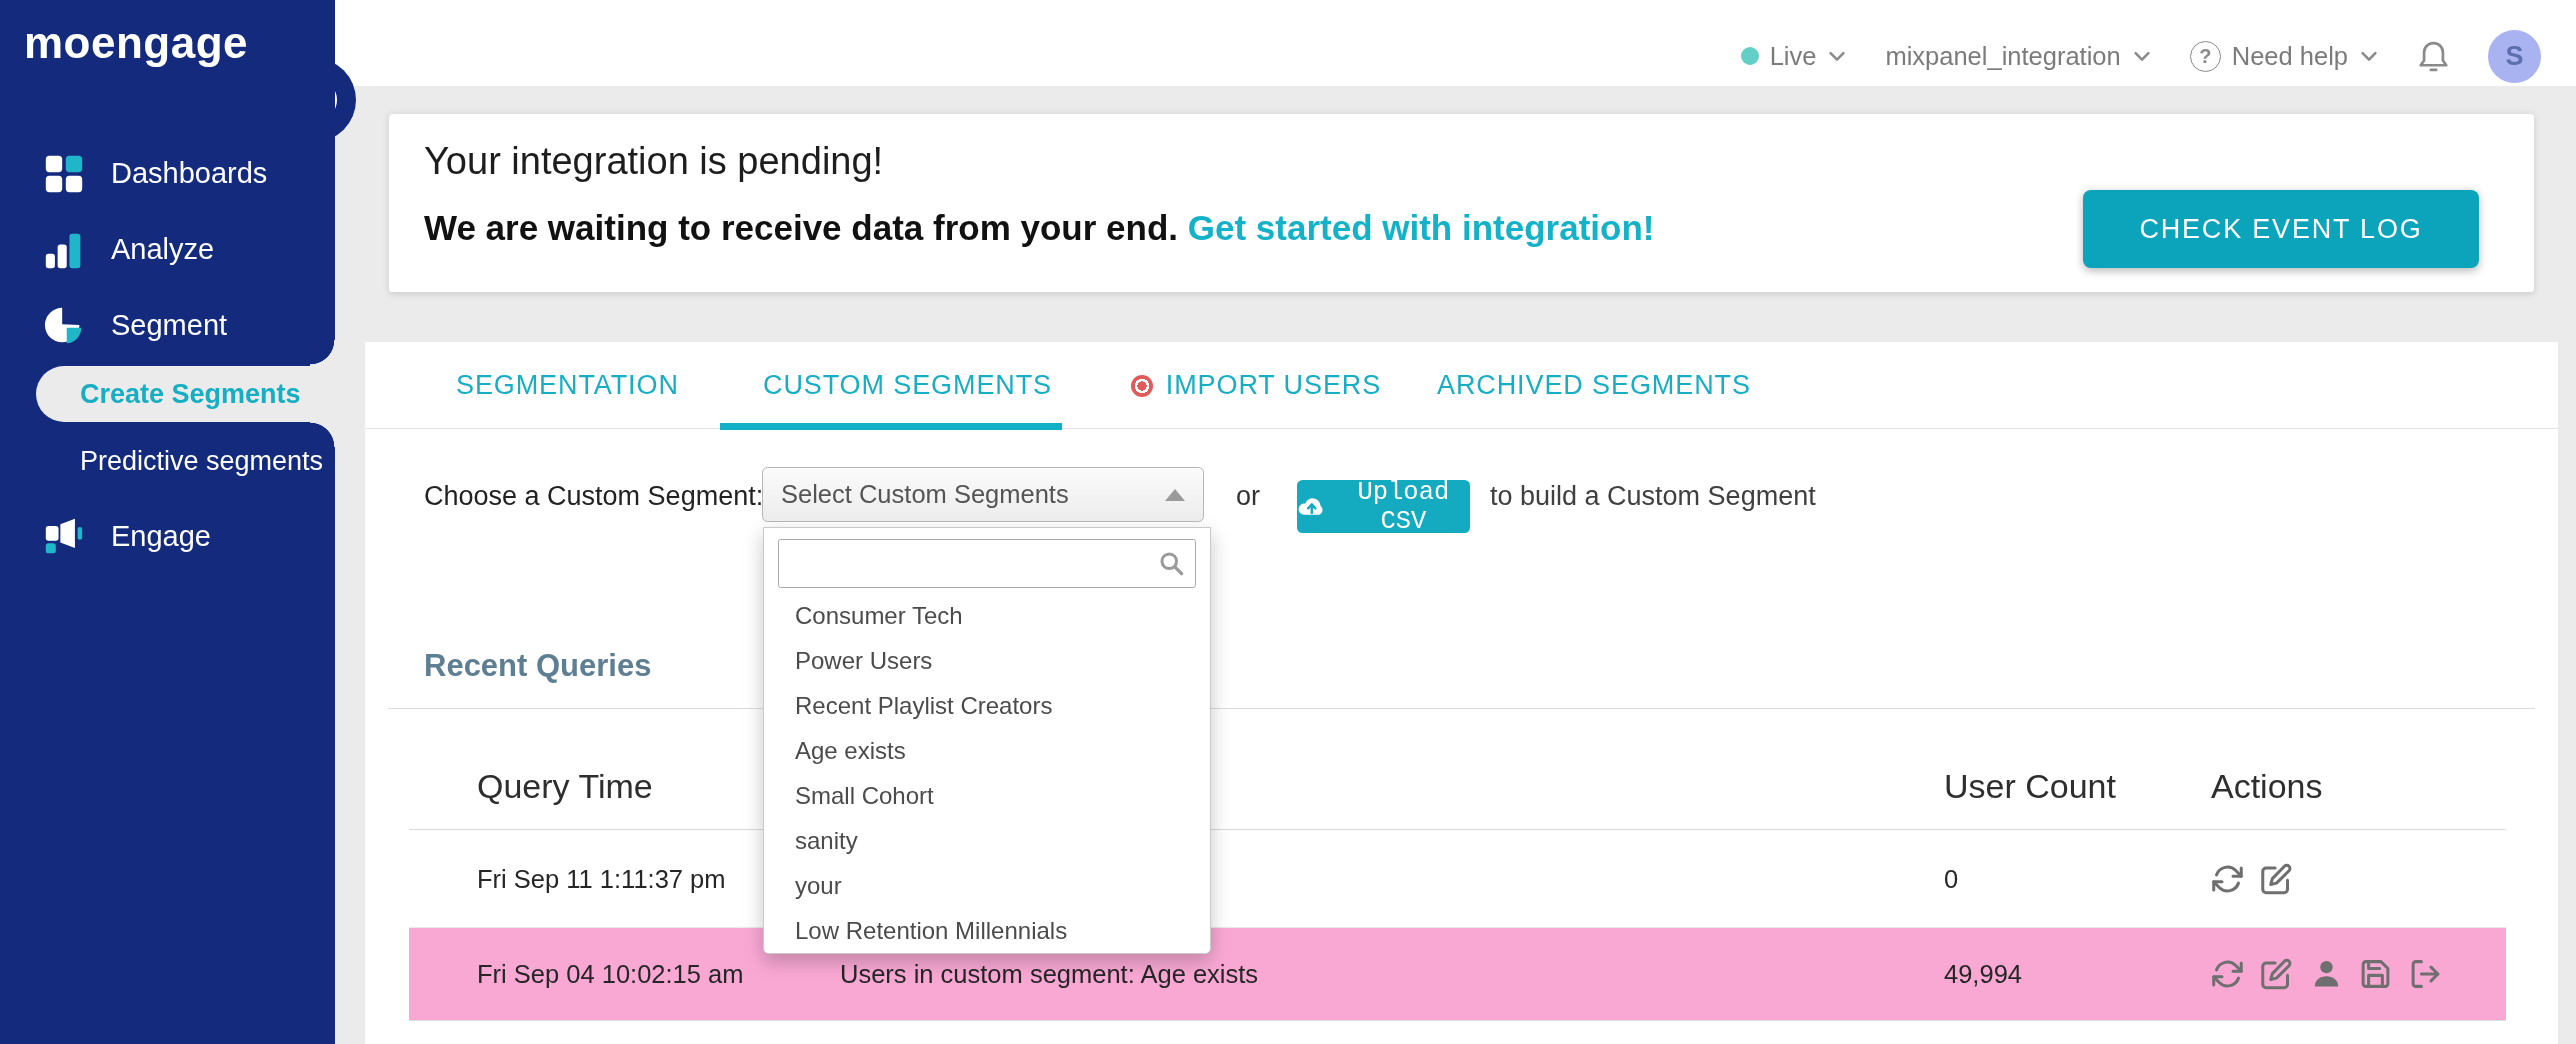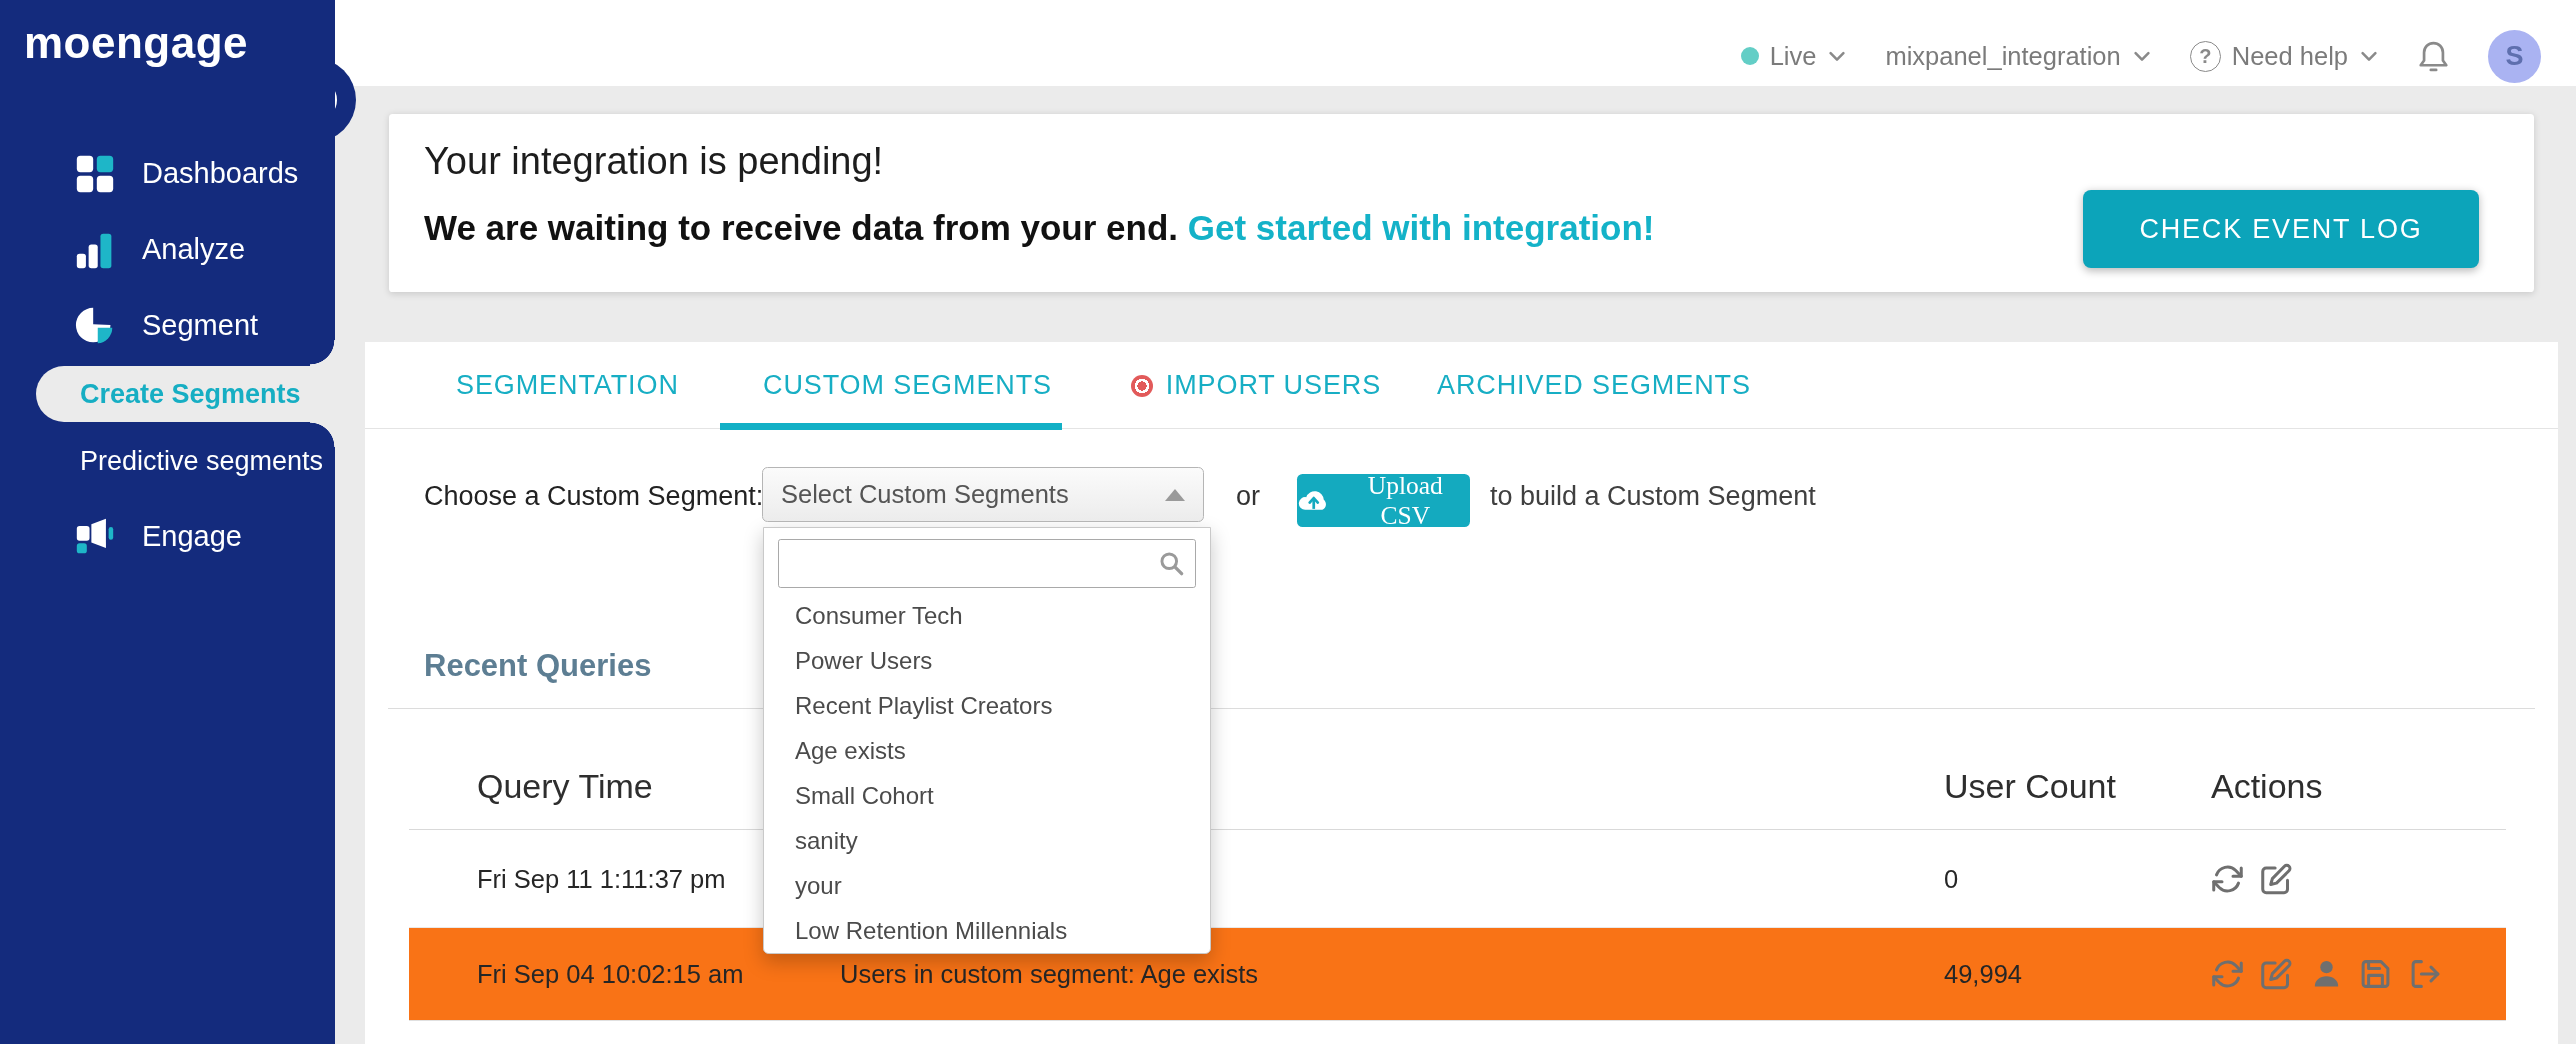--- a/index.html
+++ b/index.html
@@ -47,21 +47,21 @@
   .collapse-btn {
     position:absolute; left:297px; top:80px; width:40px; height:40px;
     border:2.7px solid #ffffff; border-radius:50%;
     display:flex; align-items:center; justify-content:center; cursor:pointer;
   }
   .collapse-btn svg { width:14.6px; height:20px; }
   .collapse-btn polyline { fill:none; stroke:#ffffff; stroke-width:3; stroke-linecap:round; stroke-linejoin:round; }
 
   .nav-item {
     position:absolute; left:0; width:335px; height:77px;
-    display:flex; align-items:center; padding-left:75px; gap:27px;
+    display:flex; align-items:center; padding-left:44px; gap:27px;
     color:#ffffff; font-size:29px; cursor:pointer;
   }
   .nav-icon { width:40px; height:40px; flex:0 0 40px; }
 
   .active-pill {
     position:absolute; left:36px; top:366px; width:299px; height:56px;
     background:#ebebeb; border-radius:29px 0 0 29px;
     display:flex; align-items:center; padding-left:44px;
     color:#16aec3; font-size:27px; font-weight:700; cursor:pointer; z-index:6;
   }
@@ -109,23 +109,23 @@
     position:absolute; left:397px; top:125px; width:442px; height:55px;
     background:linear-gradient(#fbfbfb, #ececec);
     border:1.8px solid #b5b5b5; border-radius:5.5px;
     display:flex; align-items:center; justify-content:space-between;
     padding:0 18px; cursor:pointer; z-index:22;
   }
   .select-text { font-size:25.5px; color:#555555; }
   .tri-up { width:0; height:0; border-left:10px solid transparent; border-right:10px solid transparent; border-bottom:12px solid #9a9a9a; }
   .or-text   { position:absolute; left:871px;  top:139px; font-size:27px; color:#333333; }
   .upload-btn {
-    position:absolute; left:932px; top:132px; width:173px; height:53px;
+    position:absolute; left:932px; top:138px; width:173px; height:53px;
     background:#14aabf; border:none; border-radius:5.5px; cursor:pointer;
-    color:#ffffff; font-size:25.5px; font-family:Liberation Serif, serif;
+    color:#ffffff; font-size:25.5px; font-family:Liberation Mono, monospace;
     display:flex; align-items:center; justify-content:center; gap:11px;
   }
   .cloud-svg { width:33px; height:25.5px; }
   .suffix-text { position:absolute; left:1125px; top:139px; font-size:27px; color:#404040; }
 
   
   .dropdown {
     position:absolute; left:398px; top:185px; width:448px; height:427px;
     background:#ffffff; border:0.9px solid #c9c9c9; border-radius:0 0 5.5px 5.5px;
     box-shadow:0 7.3px 20px rgba(0,0,0,0.22); z-index:21;
@@ -144,21 +144,21 @@
   }
 
   
   .rq-heading { position:absolute; left:59px; top:306px; font-size:31px; font-weight:700; color:#5d7e93; }
   .rq-divider { position:absolute; left:23px; top:366px; width:2147px; height:0.9px; background:#dcdcdc; }
 
   .table { position:absolute; left:44px; top:401px; width:2097px; }
   .t-row { position:relative; width:100%; }
   .t-head { height:87px; border-bottom:1.8px solid #d9d9d9; }
   .t-r1   { height:98px; border-bottom:1.8px solid #e9e9e9; }
-  .t-r2   { height:93px; background:#f97316; border-bottom:1.8px solid #e0e0e0; }
+  .t-r2   { height:93px; background:#f9a8d4; border-bottom:1.8px solid #e0e0e0; }
   .cell { position:absolute; top:50%; transform:translateY(-50%); font-size:25.5px; color:#262626; white-space:nowrap; }
   .c-time  { left:68px; }
   .c-query { left:431px; }
   .c-count { left:1535px; }
   .c-act   { left:1802px; display:flex; gap:16.4px; align-items:center; }
   .t-head .cell { font-size:34px; color:#2e2e2e; }
   .act-icon { width:33px; height:33px; cursor:pointer; }
   .act-icon path, .act-icon polyline, .act-icon line { fill:none; stroke:#6f6f6f; stroke-width:2.2; stroke-linecap:round; stroke-linejoin:round; }
   .act-icon .fillpart { fill:#6f6f6f; stroke:none; }
 </style>

